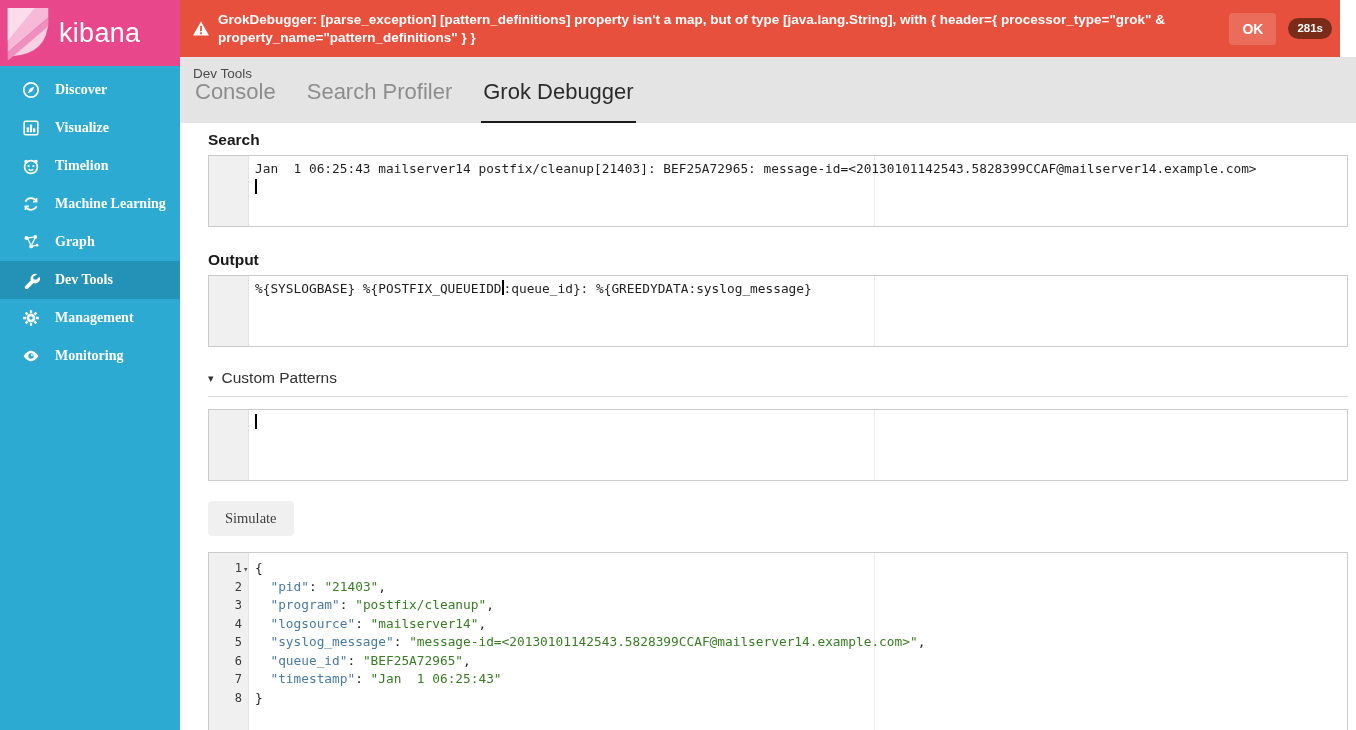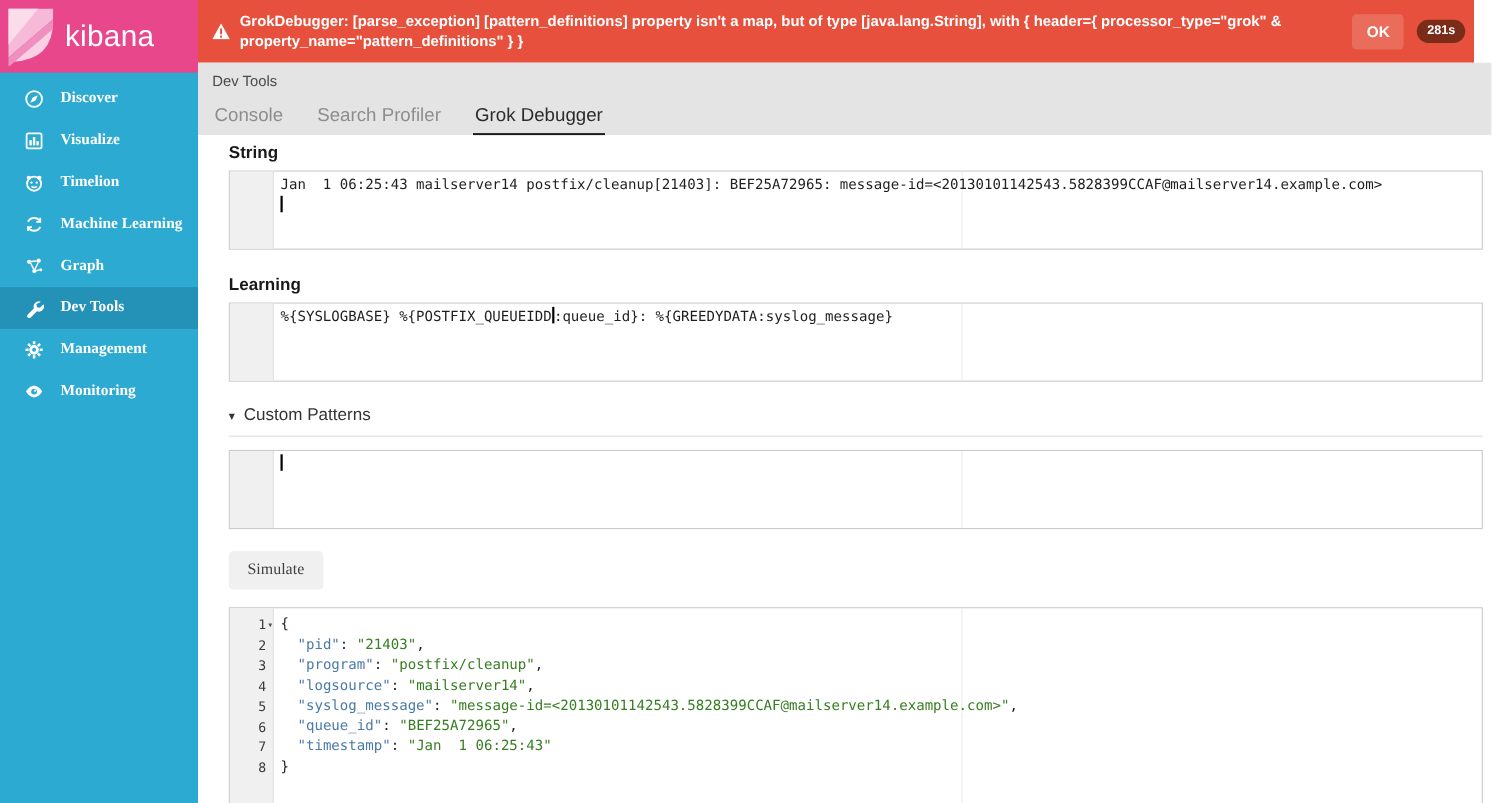--- a/index.html
+++ b/index.html
@@ -34,21 +34,21 @@
             font-family:inherit; font-size:14px; font-weight:600; padding:8px 13px;
             border-radius:4px; margin-right:12px; cursor:pointer; }
   .timer-badge { flex:none; background:var(--badge-dark,#7a2c19); color:#fff;
                  font-size:11.5px; font-weight:700; padding:4px 9px 5px; border-radius:11px; }
 
   
   .header { position:absolute; left:180px; top:57px; right:0; height:66px;
             background:var(--header-gray,#e4e4e4); padding:9px 0 0 13px; }
   .breadcrumb { font-size:13.5px; color:#4a4a4a; }
   .tabs { position:absolute; left:13px; bottom:0; display:flex; }
-  .tab { font-size:17px; color:#8d8d8d; padding:0 2px 8px; margin-right:27px; cursor:pointer; }
+  .tab { font-size:22px; color:#8d8d8d; padding:0 2px 18px; margin-right:27px; cursor:pointer; }
   .tab.active { color:#2b2b2b; padding-bottom:5px; border-bottom:2.5px solid #1b1b1b; }
 
   
   .main { position:absolute; left:180px; top:123px; right:0; bottom:0;
           background:#fff; padding:8px 8px 0 28px; overflow:hidden; }
   .section-label { font-size:15.5px; font-weight:700; color:#191919; margin:0 0 6px; }
 
   .editor { position:relative; border:1px solid #cbcbcb; background:#fff; }
   .editor.small { height:72px; }
   .editor.large { height:201px; }
@@ -203,28 +203,28 @@
     <div class="breadcrumb">Dev Tools</div>
     <div class="tabs" id="tabs">
         <div class="tab">Console</div>
         <div class="tab">Search Profiler</div>
         <div class="tab active">Grok Debugger</div>
       </div>
   </div>
 
   <div class="main">
 
-    <div class="section-label">String</div>
+    <div class="section-label">Search</div>
     <div class="editor small editor-input">
       <div class="gutter"></div>
       <div class="print-margin"></div>
       <div class="code"><div>Jan  1 06:25:43 mailserver14 postfix/cleanup[21403]: BEF25A72965: message-id=&lt;20130101142543.5828399CCAF@mailserver14.example.com&gt;</div><div><span class="caret"></span></div></div>
     </div>
 
-    <div class="section-label">Learning</div>
+    <div class="section-label">Output</div>
     <div class="editor small editor-pattern">
       <div class="gutter"></div>
       <div class="print-margin"></div>
       <div class="code"><div><span>%{SYSLOGBASE} %{POSTFIX_QUEUEIDD</span><span class="caret"></span><span>:queue_id}: %{GREEDYDATA:syslog_message}</span></div></div>
     </div>
 
     <div class="custom-header">
       <span class="custom-caret">▾</span>
       <span>Custom Patterns</span>
     </div>

